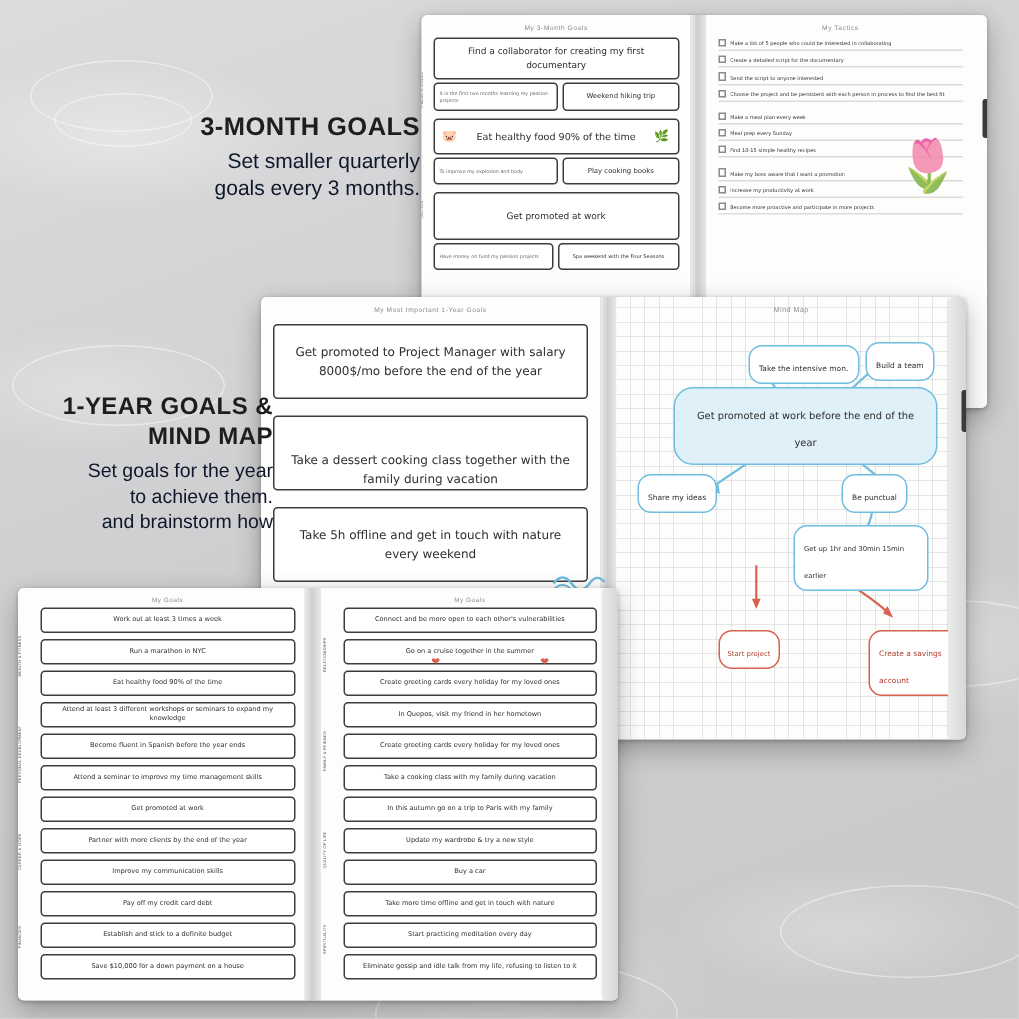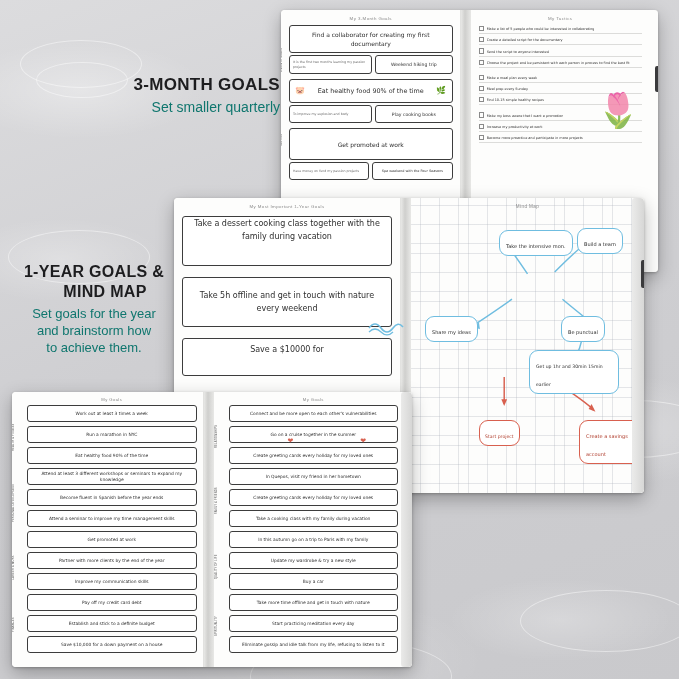--- a/index.html
+++ b/index.html
@@ -32,21 +32,21 @@
   .cover{position:absolute;top:0;bottom:0;background:#e9e9e8;border-radius:3px;}
   .elastic{position:absolute;background:#3a3a3c;border-radius:2px;}
   
   .lbox{border:1px solid #3c3c3c;border-radius:3px;background:#fff;}
   .hand{font-family:"DejaVu Sans",sans-serif;color:#2f2f2f;}
   .side-tabs{position:absolute;left:0;top:0;bottom:0;width:13px;}
   .side-tab{position:absolute;left:0;width:13px;writing-mode:vertical-rl;transform:rotate(180deg);
     font-size:2.6px;color:#555;text-align:center;letter-spacing:.2px;}
   
   .cap-h{font-weight:bold;color:#1d1d1f;letter-spacing:.3px;}
-  .cap-p{color:#0f766e;}
+  .cap-p{color:#0f172a;}
 </style>
 </head>
 <body>
 
 <div class="bg-texture">
   <div class="swirl" style="left:20px;top:40px;width:120px;height:46px;"></div>
   <div class="swirl" style="left:36px;top:62px;width:90px;height:34px;"></div>
   <div class="swirl" style="left:8px;top:230px;width:140px;height:52px;"></div>
   <div class="swirl" style="left:560px;top:400px;width:150px;height:56px;"></div>
   <div class="swirl" style="left:520px;top:590px;width:170px;height:60px;"></div>
@@ -154,21 +154,24 @@
         </div>
       </div>
     <div style="position:absolute;right:18px;top:80px;font-size:34px;color:#c9823f;opacity:.85;">🌷</div>
   </div>
   <div class="elastic" style="right:-2px;top:56px;width:5px;height:26px;"></div>
 </div>
 
 <div class="spread" style="left:174px;top:198px;width:470px;height:295px;">
   <div class="page left" style="flex:0 0 210px;padding:6px 8px;">
     <div class="pg-title" style="font-size:4.4px;margin-bottom:7px;">My Most Important 1-Year Goals</div>
-    <div class="lbox" style="height:48px;display:flex;align-items:flex-start;justify-content:center;padding:0 8px;margin-bottom:11px;">
+    <div class="lbox" style="height:48px;display:flex;align-items:center;justify-content:center;padding:0 8px;margin-bottom:11px;">
+      <div class="hand" style="font-size:8px;line-height:13px;text-align:center;">Get promoted to Project Manager with salary 8000$/mo before the end of the year</div>
+    </div>
+    <div class="lbox" style="height:48px;display:flex;align-items:flex-end;justify-content:center;padding:0 8px;margin-bottom:11px;">
       <div class="hand" style="font-size:8px;line-height:13px;text-align:center;">Take a dessert cooking class together with the family during vacation</div>
     </div>
     <div class="lbox" style="height:48px;display:flex;align-items:center;justify-content:center;padding:0 8px;margin-bottom:11px;position:relative;">
       <div class="hand" style="font-size:8px;line-height:13px;text-align:center;">Take 5h offline and get in touch with nature every weekend</div>
       <div style="position:absolute;right:-14px;bottom:-10px;width:38px;height:24px;">
         <svg width="38" height="24" viewBox="0 0 38 24">
           <path d="M2 16 q6 -8 12 0 q6 8 12 0 q5 -7 10 -1" stroke="#6fbde0" stroke-width="1.6" fill="none"></path>
           <path d="M2 20 q6 -6 12 0 q6 6 12 0" stroke="#6fbde0" stroke-width="1.2" fill="none"></path>
         </svg>
       </div>
@@ -198,20 +201,23 @@
       <polygon points="64,114 70,110 71,117" fill="#6fbde0"></polygon>
       <polygon points="190,114 184,110 183,117" fill="#6fbde0"></polygon>
     </svg>
 
     <div style="position:absolute;left:88px;top:32px;padding:3px 6px;border:1.2px solid #6fbde0;border-radius:9px;background:#fff;">
       <span class="hand" style="font-size:5px;">Take the intensive mon.</span>
     </div>
     <div style="position:absolute;left:166px;top:30px;padding:3px 6px;border:1.2px solid #6fbde0;border-radius:9px;background:#fff;">
       <span class="hand" style="font-size:5px;">Build a team</span>
     </div>
+    <div style="position:absolute;left:38px;top:60px;width:158px;padding:7px 8px;border:1.6px solid #6fbde0;border-radius:13px;background:#dff0f8;text-align:center;">
+      <span class="hand" style="font-size:6.6px;line-height:9px;">Get promoted at work before the end of the year</span>
+    </div>
     <div style="position:absolute;left:14px;top:118px;padding:3px 6px;border:1.2px solid #6fbde0;border-radius:9px;background:#fff;">
       <span class="hand" style="font-size:5px;">Share my ideas</span>
     </div>
     <div style="position:absolute;left:150px;top:118px;padding:3px 6px;border:1.2px solid #6fbde0;border-radius:9px;background:#fff;">
       <span class="hand" style="font-size:5px;">Be punctual</span>
     </div>
     <div style="position:absolute;left:118px;top:152px;padding:3px 6px;border:1.2px solid #6fbde0;border-radius:9px;background:#fff;max-width:76px;">
       <span class="hand" style="font-size:4.6px;line-height:6px;">Get up 1hr and 30min 15min earlier</span>
     </div>
     <div style="position:absolute;left:168px;top:222px;padding:3px 6px;border:1.2px solid #d8604f;border-radius:9px;background:#fff;">
@@ -324,24 +330,25 @@
       <div class="side-tab" style="top:148px;height:54px;">QUALITY OF LIFE</div>
       <div class="side-tab" style="top:210px;height:48px;">SPIRITUALITY</div>
     </div>
   </div>
   <div class="cover" style="right:0;width:11px;background:linear-gradient(90deg,#eaeae9,#d6d6d5);"></div>
 </div>
 
 <div style="position:absolute;left:30px;top:74px;width:250px;text-align:right;">
   <div class="cap-h" style="font-size:17px;line-height:21px;">3-MONTH GOALS</div>
   <div class="cap-p" style="font-size:14px;line-height:18px;margin-top:3px;">Set smaller quarterly</div>
-</div>
-
-<div style="position:absolute;left:0px;top:262px;width:176px;text-align:center;padding-left:6px;">
+  <div class="cap-p" style="font-size:14px;line-height:18px;">goals every 3 months.</div>
+</div>
+
+<div style="position:absolute;left:0px;top:262px;width:176px;text-align:right;padding-left:6px;">
   <div class="cap-h" style="font-size:16px;line-height:20px;">1-YEAR GOALS &amp;</div>
   <div class="cap-h" style="font-size:16px;line-height:20px;padding-left:22px;">MIND MAP</div>
   <div class="cap-p" style="font-size:13px;line-height:17px;margin-top:3px;">Set goals for the year</div>
+  <div class="cap-p" style="font-size:13px;line-height:17px;">to achieve them.</div>
   <div class="cap-p" style="font-size:13px;line-height:17px;">and brainstorm how</div>
-  <div class="cap-p" style="font-size:13px;line-height:17px;">to achieve them.</div>
 </div>
 
 <div style="position:absolute;left:404px;top:510px;width:270px;">
 </div>
 
 </body></html>

